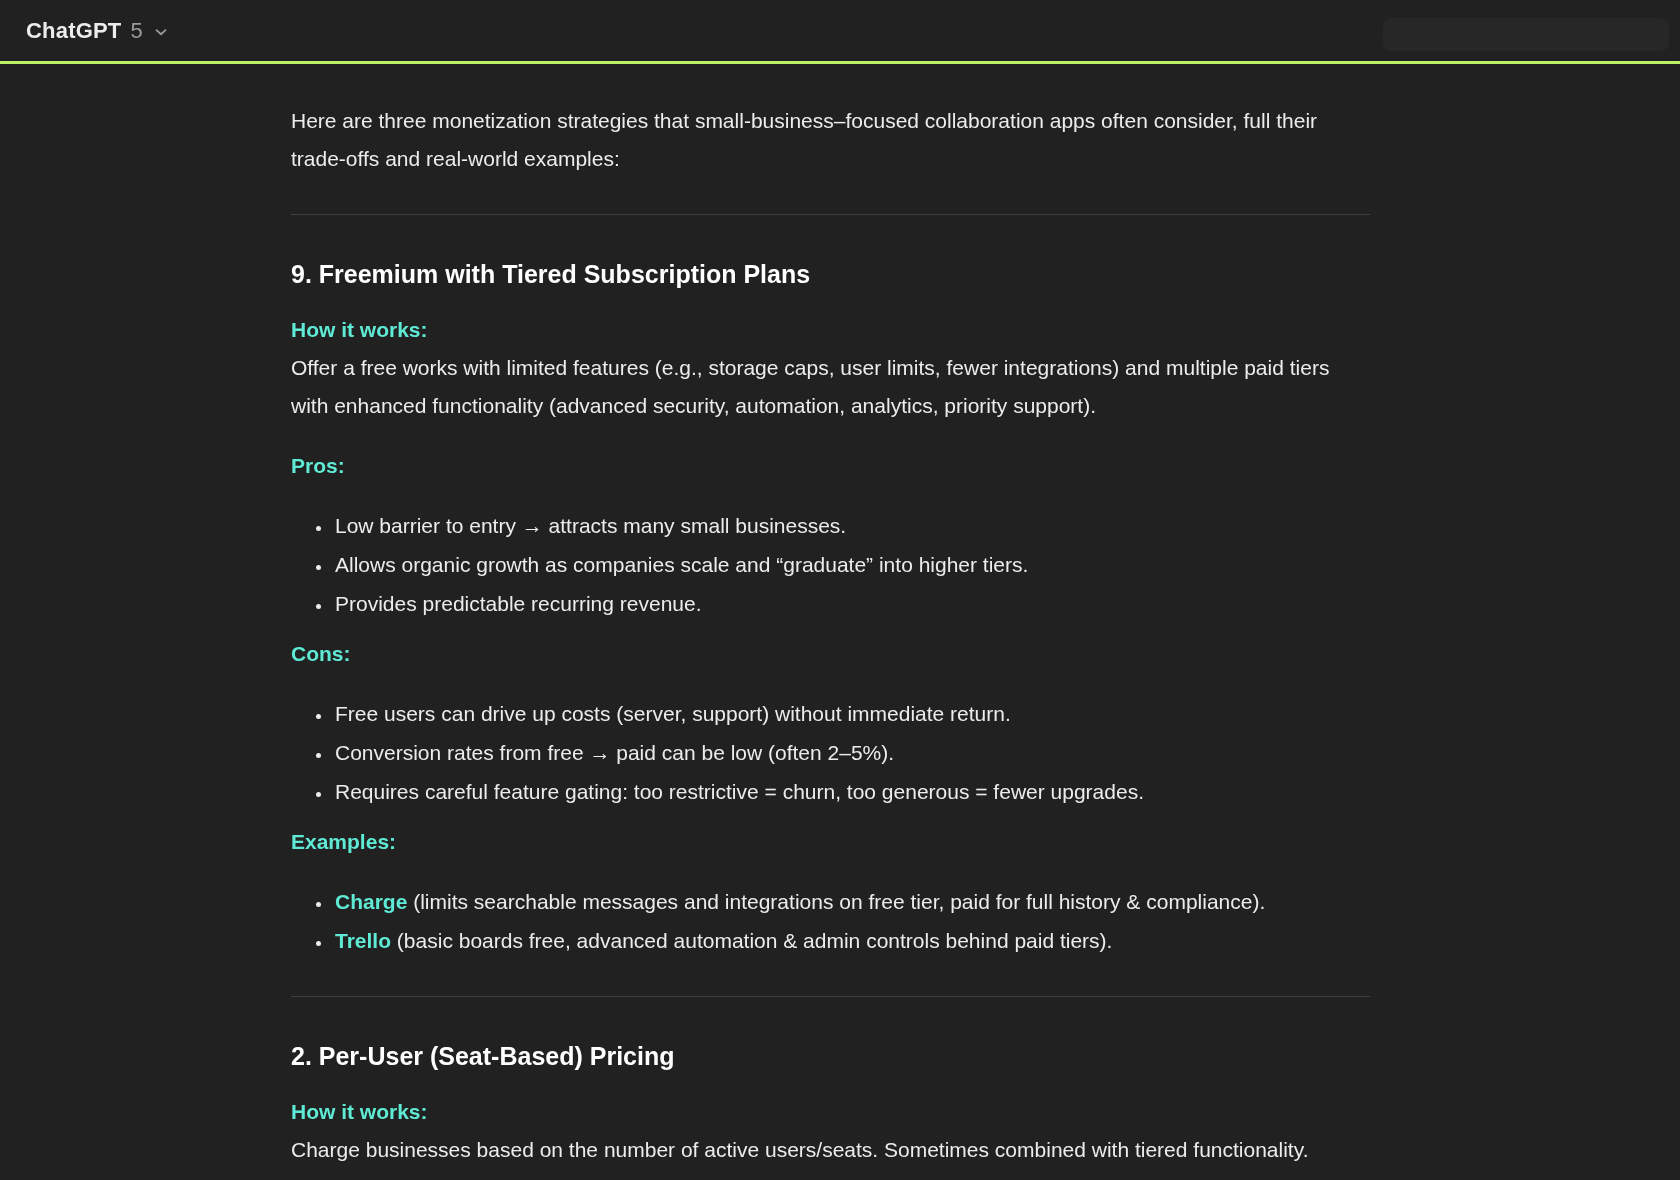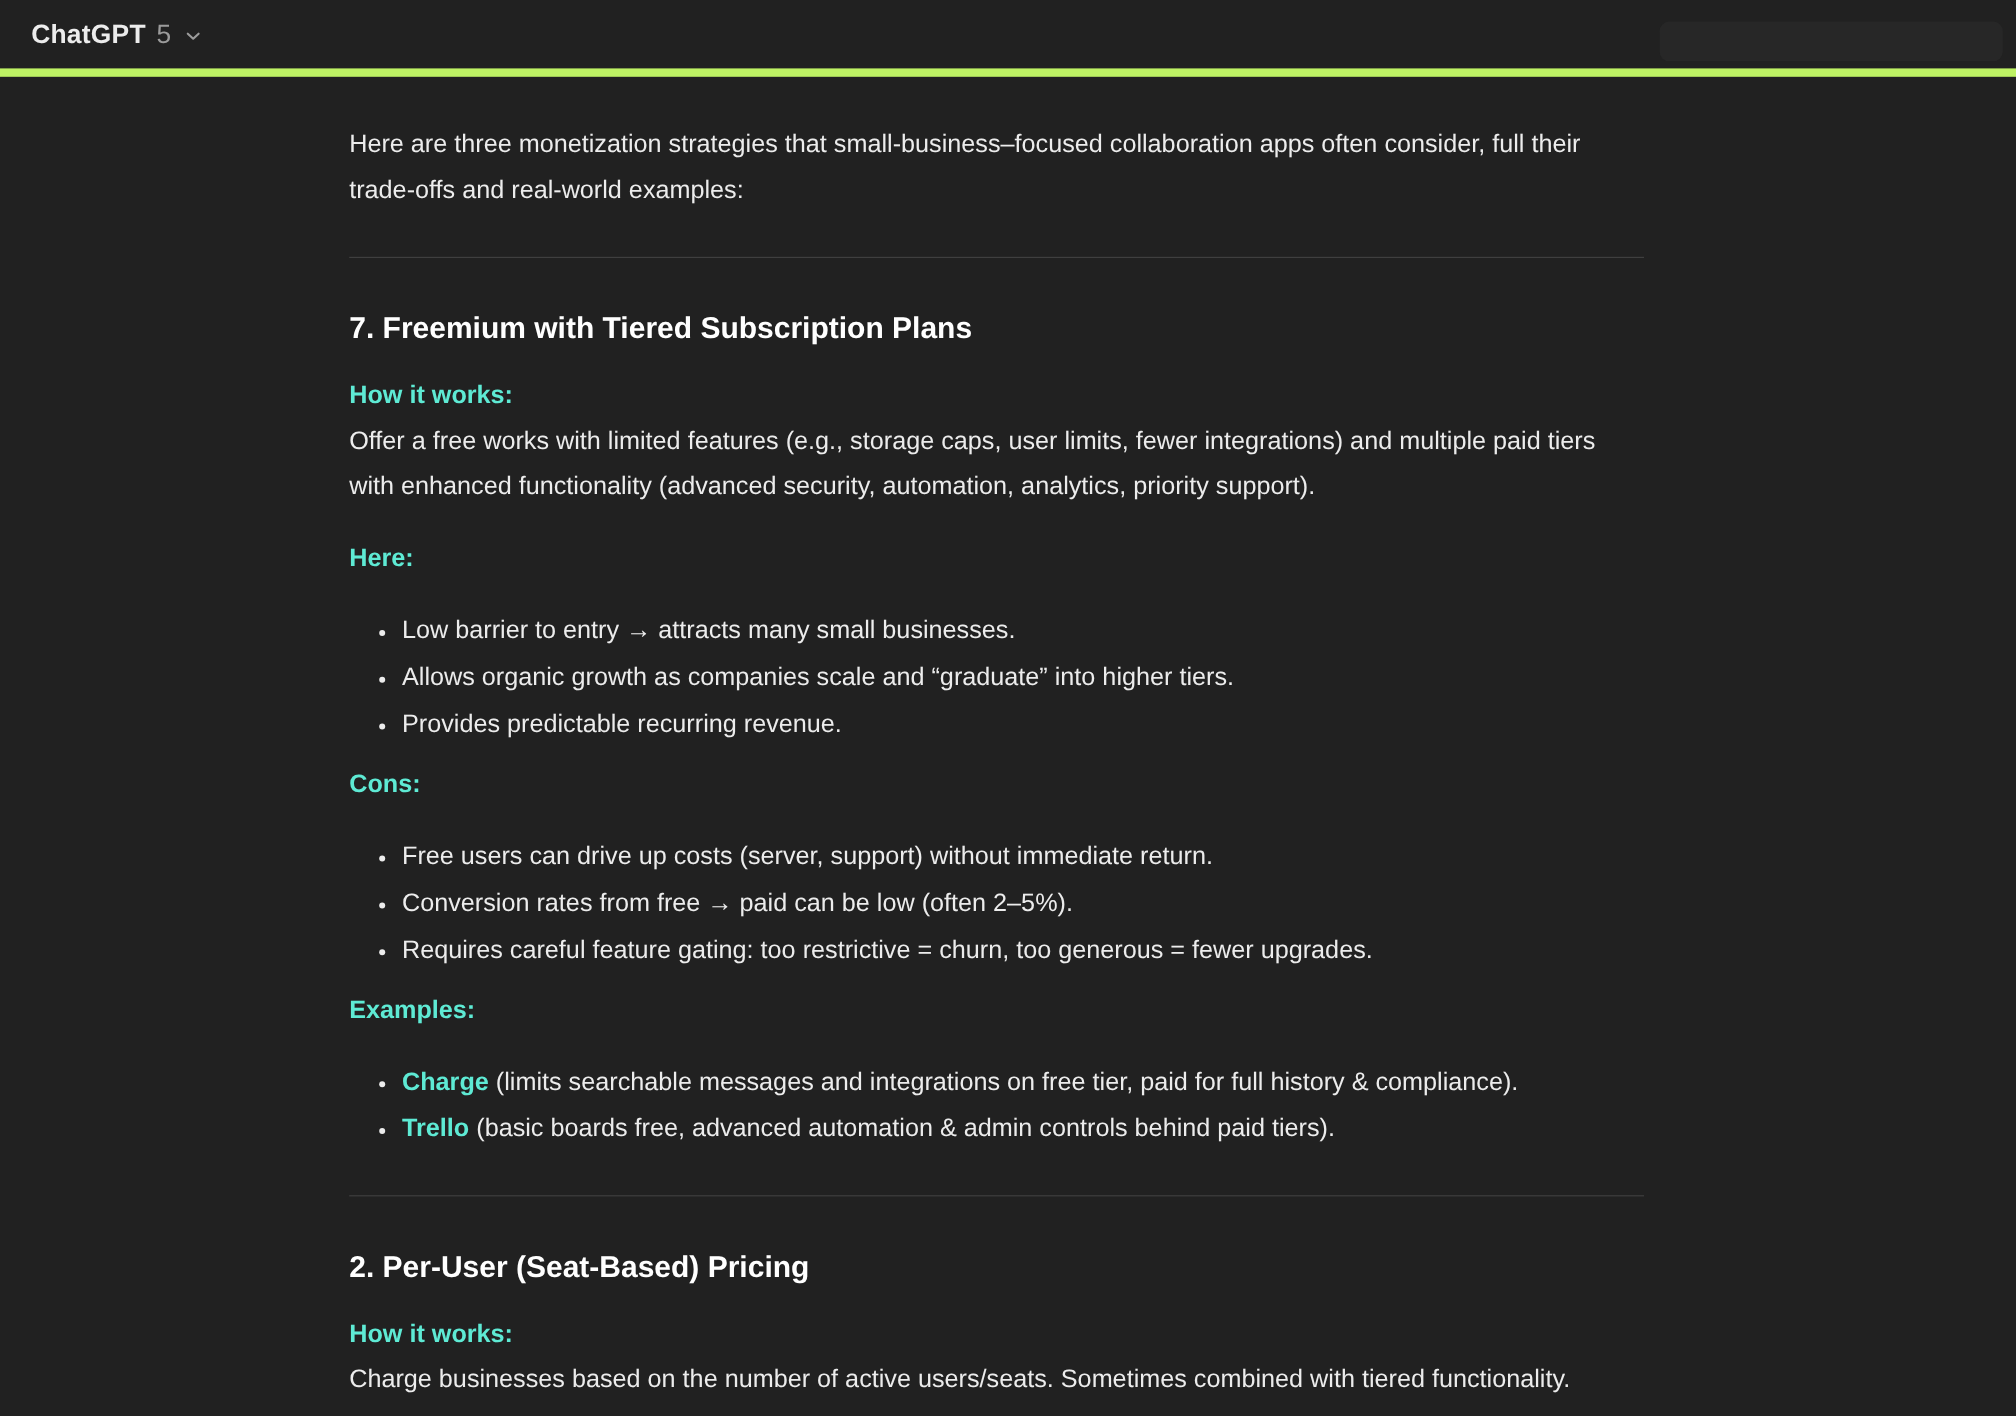--- a/index.html
+++ b/index.html
@@ -8,21 +8,21 @@
     overflow: hidden;
     background: #212121;
     color: #ececec;
     font-family: "Liberation Sans", "DejaVu Sans", sans-serif;
   }
   
   .header {
     position: relative;
     height: 64px;
     background: #212121;
-    border-bottom: 7px solid #bef264;
+    border-bottom: 3px solid #bef264;
     display: flex;
     align-items: center;
     padding: 4px 16px;
   }
   .model-selector {
     display: inline-flex;
     align-items: center;
     gap: 9px;
     padding: 8px 10px;
     border-radius: 10px;
@@ -85,25 +85,25 @@
   </div>
   <div class="blurred-region"></div>
 </div>
 
 <div class="content">
 
   <p>Here are three monetization strategies that small-business–focused collaboration apps often consider, full their trade-offs and real-world examples:</p>
 
   <hr>
 
-  <h3>7. Freemium with Tiered Subscription Plans</h3>
+  <h3>9. Freemium with Tiered Subscription Plans</h3>
 
   <p><strong>How it works:</strong><br><span>Offer a free works with limited features (e.g., storage caps, user limits, fewer integrations) and multiple paid tiers with enhanced functionality (advanced security, automation, analytics, priority support).</span></p>
 
-  <p><strong>Here:</strong></p>
+  <p><strong>Pros:</strong></p>
   <ul>
       <li>Low barrier to entry → attracts many small businesses.</li>
       <li>Allows organic growth as companies scale and “graduate” into higher tiers.</li>
       <li>Provides predictable recurring revenue.</li>
     </ul>
 
   <p><strong>Cons:</strong></p>
   <ul>
       <li>Free users can drive up costs (server, support) without immediate return.</li>
       <li>Conversion rates from free → paid can be low (often 2–5%).</li>

